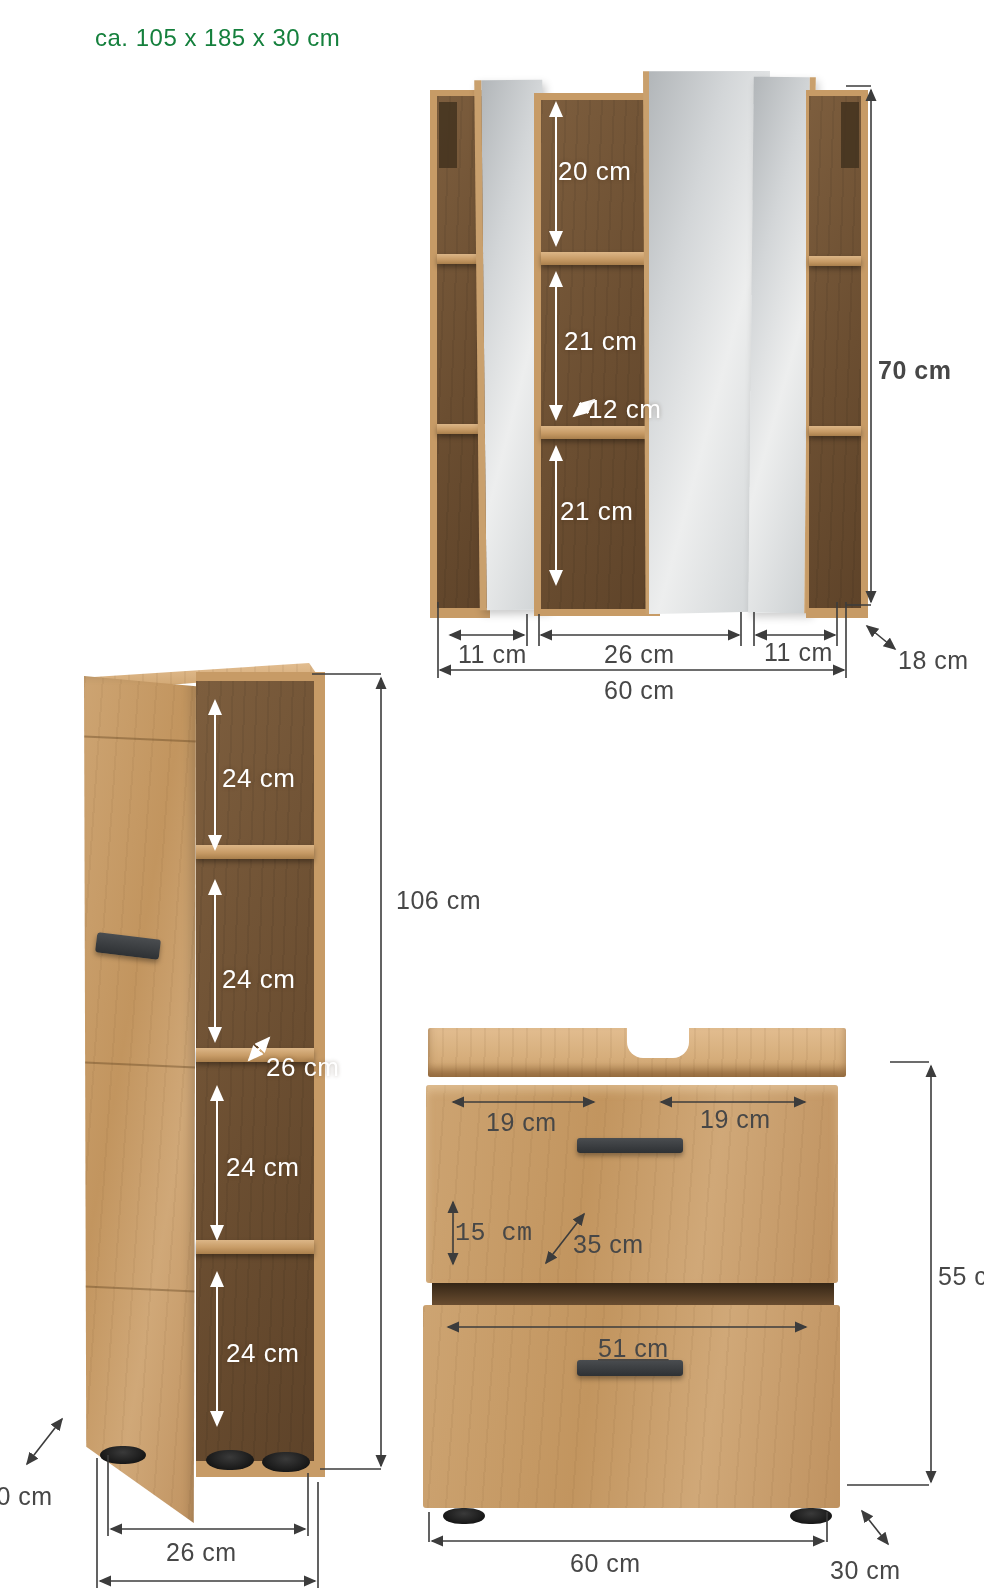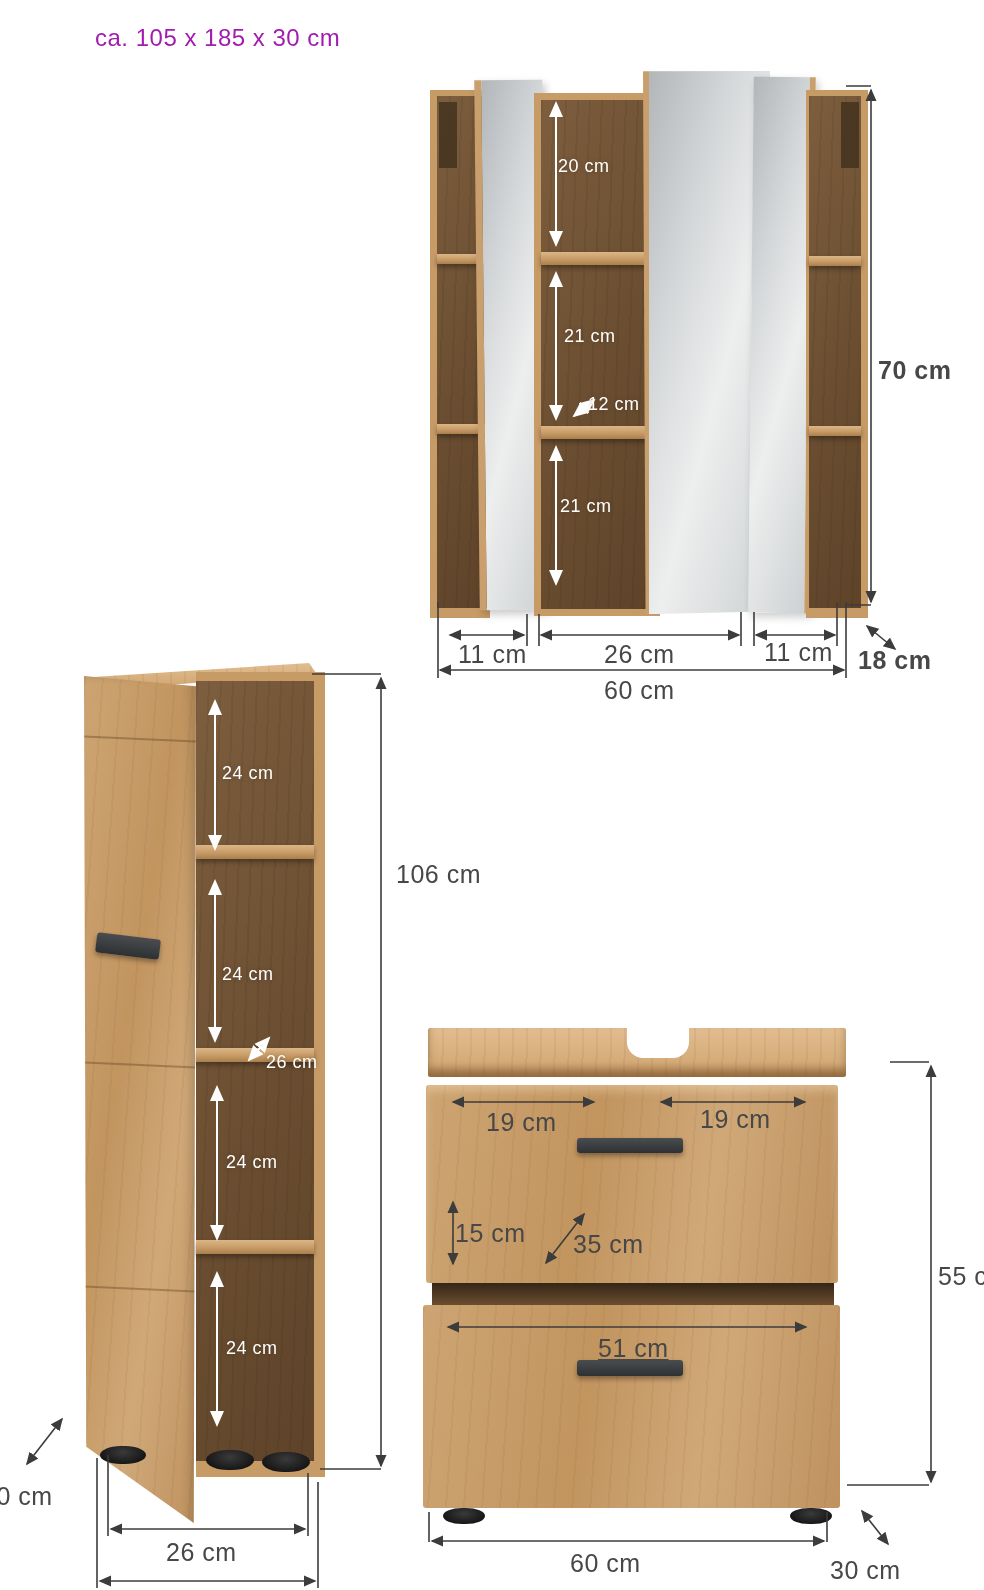--- a/index.html
+++ b/index.html
@@ -37,22 +37,22 @@
   .handle{
     background:linear-gradient(180deg,#4a4d50,#2e3134);
     border-radius:3px;box-shadow:0 3px 5px rgba(0,0,0,.35);
   }
   .foot{background:radial-gradient(ellipse at 50% 35%,#3a3a3a,#151515 75%);border-radius:50%/55%;}
   .groove{position:absolute;left:0;width:100%;height:2px;background:rgba(92,62,28,.38);transform:rotate(2.5deg);}
   
   .dim{
     position:absolute;font-size:25px;color:#474747;white-space:nowrap;letter-spacing:.5px;
   }
-  .dim.white{color:#ffffff;font-size:18px;text-shadow:0 0 4px rgba(60,40,20,.35);}
-  .dim.header{font-size:24px;color:#a21caf;}
+  .dim.white{color:#ffffff;font-size:26px;text-shadow:0 0 4px rgba(60,40,20,.35);}
+  .dim.header{font-size:24px;color:#15803d;}
   svg.lines{position:absolute;left:0;top:0;pointer-events:none;}
 </style>
 </head>
 <body>
 
 <div id="canvas">
 
   <div>
 
     <div class="abs carc oak-interior" style="left:430px;top:90px;width:50px;height:512px;border-width:6px 3px 10px 7px;">
@@ -186,34 +186,34 @@
   <div class="dim header" style="left:95px;top:24px;">ca. 105 x 185 x 30 cm</div>
 
   <div class="dim white" style="left:558px;top:156px;">20 cm</div>
   <div class="dim white" style="left:564px;top:326px;">21 cm</div>
   <div class="dim white" style="left:588px;top:394px;">12 cm</div>
   <div class="dim white" style="left:560px;top:496px;">21 cm</div>
   <div class="dim" style="left:878px;top:356px;font-weight:bold;">70 cm</div>
   <div class="dim" style="left:458px;top:640px;">11 cm</div>
   <div class="dim" style="left:604px;top:640px;">26 cm</div>
   <div class="dim" style="left:764px;top:638px;">11 cm</div>
-  <div class="dim" style="left:858px;top:646px;font-weight:bold;">18 cm</div>
+  <div class="dim" style="left:898px;top:646px;">18 cm</div>
   <div class="dim" style="left:604px;top:676px;">60 cm</div>
 
   <div class="dim white" style="left:222px;top:763px;">24 cm</div>
   <div class="dim white" style="left:222px;top:964px;">24 cm</div>
   <div class="dim white" style="left:266px;top:1052px;">26 cm</div>
   <div class="dim white" style="left:226px;top:1152px;">24 cm</div>
   <div class="dim white" style="left:226px;top:1338px;">24 cm</div>
-  <div class="dim" style="left:396px;top:860px;text-align:center;">106 cm</div>
+  <div class="dim" style="left:396px;top:886px;text-align:center;">106 cm</div>
   <div class="dim" style="left:166px;top:1538px;">26 cm</div>
   <div class="dim" style="left:-18px;top:1482px;">30 cm</div>
 
   <div class="dim" style="left:486px;top:1108px;">19 cm</div>
   <div class="dim" style="left:700px;top:1105px;">19 cm</div>
-  <div class="dim" style="left:455px;top:1219px;">15 cm</div>
+  <div class="dim" style="left:455px;top:1219px;font-family:Liberation Mono, monospace;">15 cm</div>
   <div class="dim" style="left:573px;top:1230px;">35 cm</div>
   <div class="dim" style="left:598px;top:1334px;text-decoration:underline;">51 cm</div>
   <div class="dim" style="left:938px;top:1262px;">55 cm</div>
   <div class="dim" style="left:570px;top:1549px;">60 cm</div>
   <div class="dim" style="left:830px;top:1556px;">30 cm</div>
 
 </div>
 
 </body></html>

